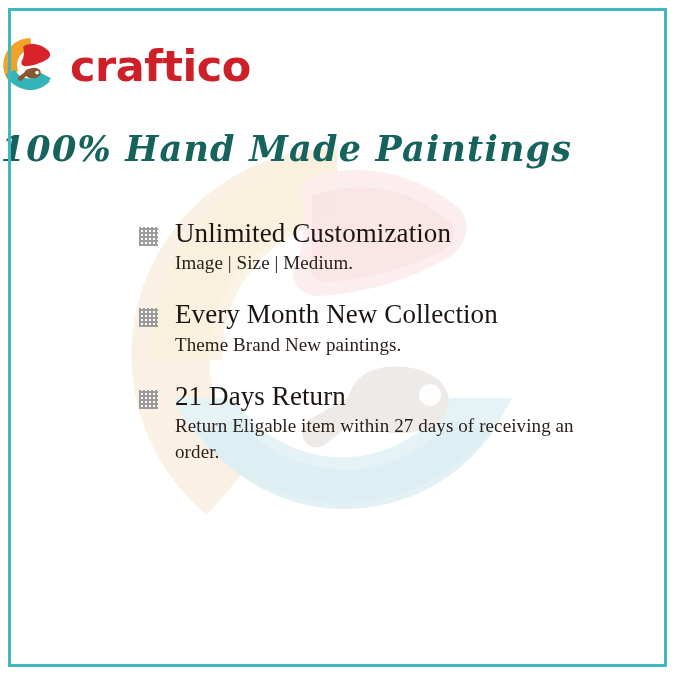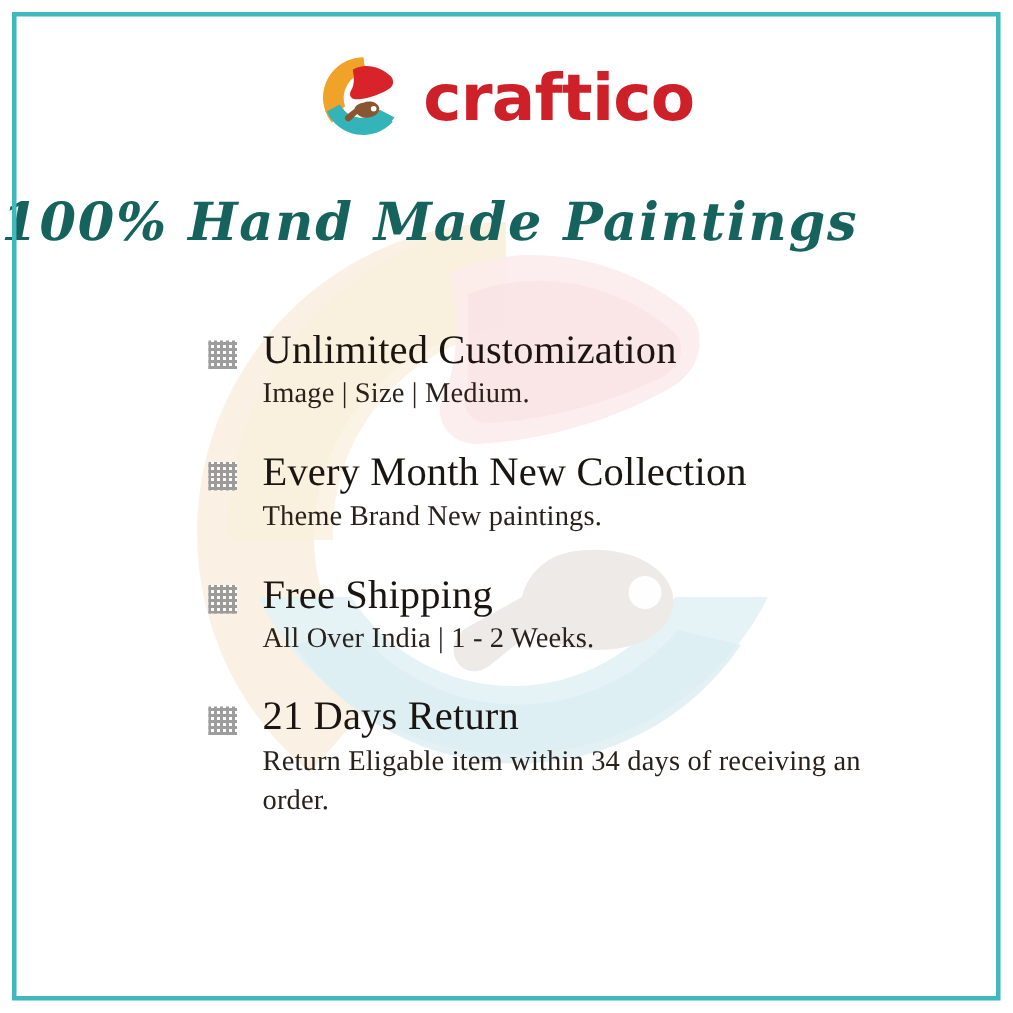--- a/index.html
+++ b/index.html
@@ -47,21 +47,21 @@
 
   
   #logo-row {
     position: absolute;
     left: 0;
     top: 34px;
     width: 675px;
     height: 62px;
     display: flex;
     align-items: center;
-    justify-content: center;
+    justify-content: flex-start;
     z-index: 3;
   }
   #logo-mark {
     width: 58px;
     height: 58px;
     flex: 0 0 auto;
   }
   #wordmark {
     font-family: "DejaVu Sans", "Liberation Sans", sans-serif;
     font-size: 43px;
@@ -204,26 +204,21 @@
       <div class="feature-title">Unlimited Customization</div>
       <div class="feature-sub">Image  |  Size  |  Medium.</div>
     </div>
 
     <div class="feature">
       <span class="bullet"></span>
       <div class="feature-title">Every Month New Collection</div>
       <div class="feature-sub">Theme Brand New paintings.</div>
     </div>
 
-    <div class="feature">
-      <span class="bullet"></span>
-      <div class="feature-title">Free Shipping</div>
-      <div class="feature-sub">All Over India  |  1 - 2 Weeks.</div>
-    </div>
 
     <div class="feature">
       <span class="bullet"></span>
       <div class="feature-title">21 Days Return</div>
-      <div class="feature-sub">Return Eligable item within 34 days of receiving an order.</div>
+      <div class="feature-sub">Return Eligable item within 27 days of receiving an order.</div>
     </div>
 
   </div>
 </div>
 
 </body></html>

